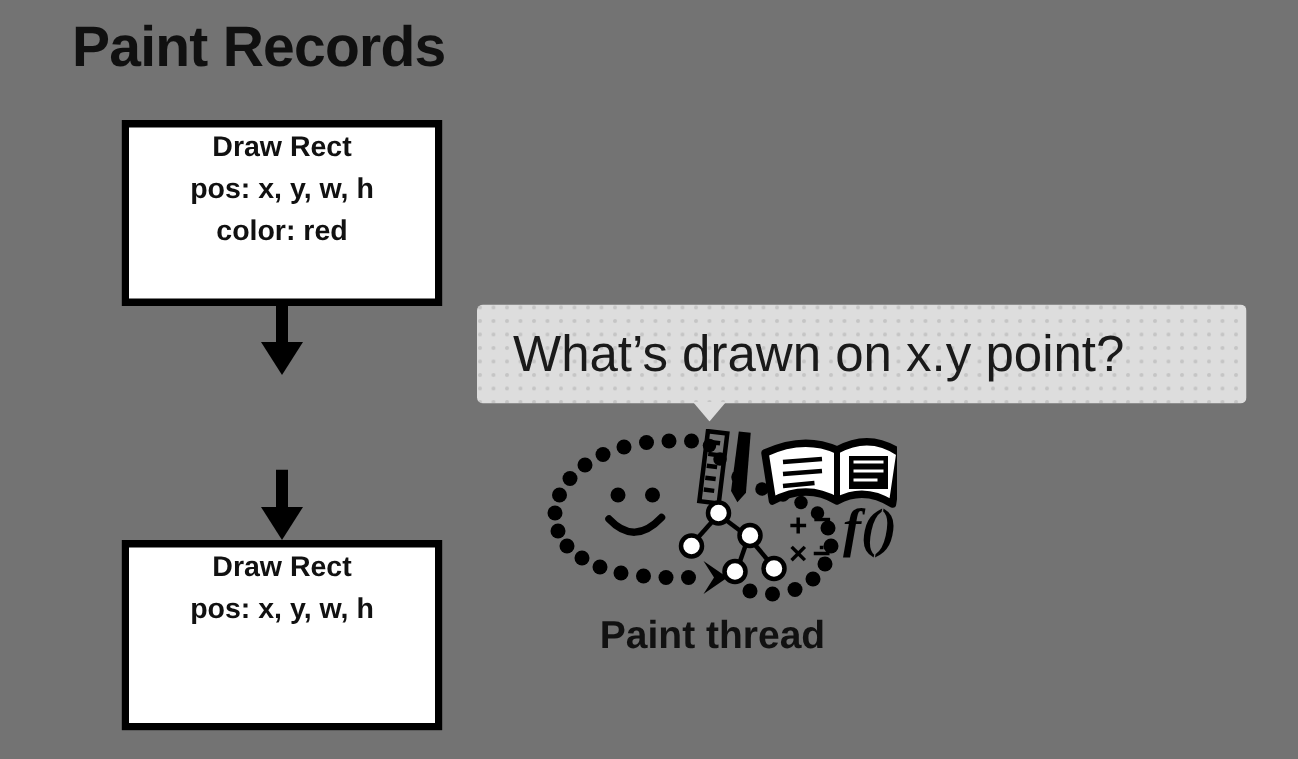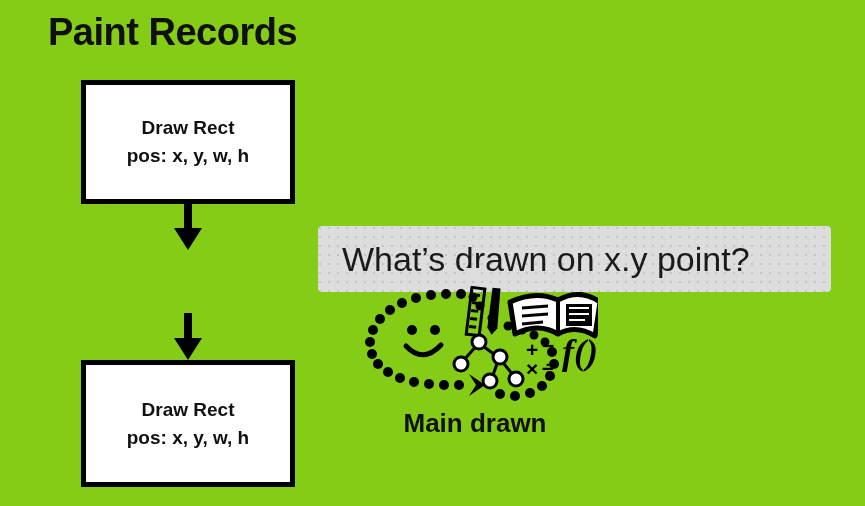--- a/index.html
+++ b/index.html
@@ -9,21 +9,21 @@
     background: #ffffff;
   }
   body {
     font-family: "Liberation Sans", sans-serif;
     -webkit-font-smoothing: antialiased;
   }
   #slide {
     position: relative;
     width: 865px;
     height: 506px;
-    background: #84cc16;
+    background: #737373;
     overflow: hidden;
   }
 
   
   #slide-title {
     position: absolute;
     left: 48px;
     top: 8px;
     font-size: 38px;
     font-weight: bold;
@@ -35,21 +35,20 @@
 
   
   .record-box {
     position: absolute;
     box-sizing: border-box;
     background: #ffffff;
     border: 5px solid #000000;
     display: flex;
     flex-direction: column;
     align-items: center;
-    justify-content: center;
     color: #111111;
   }
   .record-line {
     font-size: 19px;
     font-weight: bold;
     line-height: 28px;
     white-space: nowrap;
     text-align: center;
   }
 
@@ -73,21 +72,20 @@
     top: 203px;
     width: 513px;
     height: 66px;
     background:
       radial-gradient(circle at 2px 2px, rgba(160,160,160,0.40) 1px, rgba(0,0,0,0) 1.6px) 0 0 / 9px 9px,
       #dddddd;
     border-radius: 4px;
     display: flex;
     align-items: center;
     justify-content: flex-start;
-    margin-top: 23px;
   }
   #speech-bubble-text {
     padding-left: 24px;
     font-size: 34px;
     font-weight: normal;
     color: #1a1a1a;
     letter-spacing: 0px;
     white-space: nowrap;
   }
   #speech-bubble-tail {
@@ -123,20 +121,21 @@
 </head>
 <body>
 
 <div id="slide">
 
   <div id="slide-title">Paint Records</div>
 
   <div class="record-box" id="box-rect-red">
     <div class="record-line">Draw Rect</div>
     <div class="record-line">pos: x, y, w, h</div>
+    <div class="record-line">color: red</div>
   </div>
 
   <svg class="flow-arrow" id="arrow-1" viewBox="0 0 42 48">
     <rect x="17" y="0" width="8" height="27" fill="#000000"></rect>
     <polygon points="7,25 35,25 21,47" fill="#000000"></polygon>
   </svg>
 
 
   <svg class="flow-arrow" id="arrow-2" viewBox="0 0 42 48">
     <rect x="17" y="0" width="8" height="27" fill="#000000"></rect>
@@ -242,15 +241,15 @@
       <text x="190" y="67">−</text>
       <text x="174" y="90">×</text>
       <text x="190" y="90">÷</text>
     </g>
 
     <g fill="#000000">
       <text x="210" y="78" font-family="'Liberation Serif', serif" font-size="36" font-style="italic" font-weight="bold">f()</text>
     </g>
   </svg>
 
-  <div id="main-thread-label">Main drawn</div>
+  <div id="main-thread-label">Paint thread</div>
 
 </div>
 
 </body></html>

